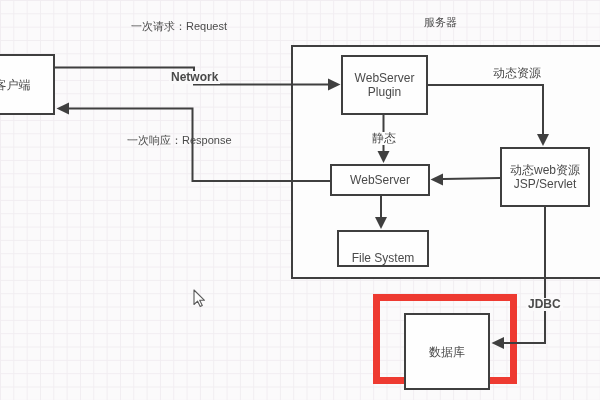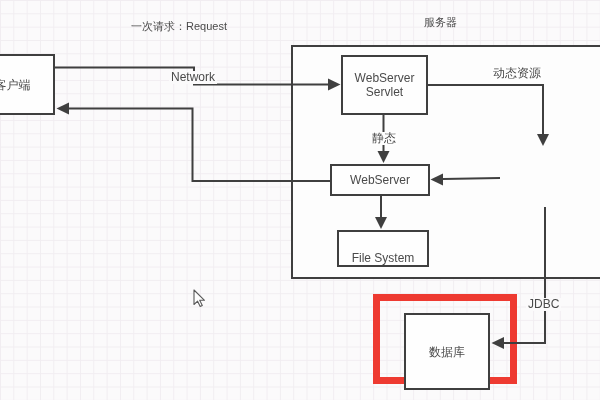--- a/index.html
+++ b/index.html
@@ -23,21 +23,21 @@
     position:absolute;box-sizing:border-box;
     background:#fdfdfd;border:2px solid #3f3f3f;
   }
   .lbl{
     position:absolute;font-size:11px;line-height:14px;white-space:nowrap;color:#4a4a4a;
   }
   .wire-lbl{
     position:absolute;font-size:12px;line-height:13px;white-space:nowrap;
     color:#4a4a4a;padding:0 2px;
   }
-  .bg-canvas{background:#fbfafb;}
+  .bg-canvas{background:#fbfafb;font-weight:bold;}
   .bg-white{background:#fefefe;}
   .wires{position:absolute;left:0;top:0;width:600px;height:400px;}
   .wires path{stroke:#3f3f3f;stroke-width:2;fill:none;}
   .wires polygon{fill:#3f3f3f;stroke:none;}
   .red-rect{
     position:absolute;box-sizing:border-box;
     border:7px solid #ee3a31;background:transparent;
   }
   .cursor{position:absolute;}
 </style>
@@ -80,38 +80,43 @@
       <polygon points="491.5,343 504,337 504,349"></polygon>
     </g>
   </svg>
 
   <div class="box" style="left:-30px;top:54px;width:85px;height:61px;">
     <span>客户端</span>
   </div>
 
   <div class="box" style="left:341px;top:55px;width:87px;height:60px;">
     <span>WebServer</span>
-    <span>Servlet</span>
+    <span>Plugin</span>
   </div>
 
   <div class="box" style="left:330px;top:164px;width:100px;height:32px;">
     <span>WebServer</span>
   </div>
 
+  <div class="box" style="left:500px;top:147px;width:90px;height:60px;">
+    <span>动态web资源</span>
+    <span>JSP/Servlet</span>
+  </div>
 
   <div class="box" style="left:337px;top:230px;width:92px;height:37px;justify-content:flex-end;">
     <span>File System</span>
   </div>
 
   <div class="box" style="left:404px;top:313px;width:86px;height:77px;">
     <span>数据库</span>
   </div>
 
   <div class="lbl" style="left:131px;top:19px;">一次请求：Request</div>
 
+  <div class="lbl" style="left:127px;top:133px;">一次响应：Response</div>
 
   <div class="lbl" style="left:424px;top:15px;">服务器</div>
 
   <div class="wire-lbl bg-canvas" style="left:169px;top:71px;">Network</div>
 
   <div class="wire-lbl bg-white" style="left:370px;top:132px;">静态</div>
 
   <div class="wire-lbl bg-white" style="left:491px;top:67px;">动态资源</div>
 
   <div class="wire-lbl bg-canvas" style="left:526px;top:298px;">JDBC</div>

